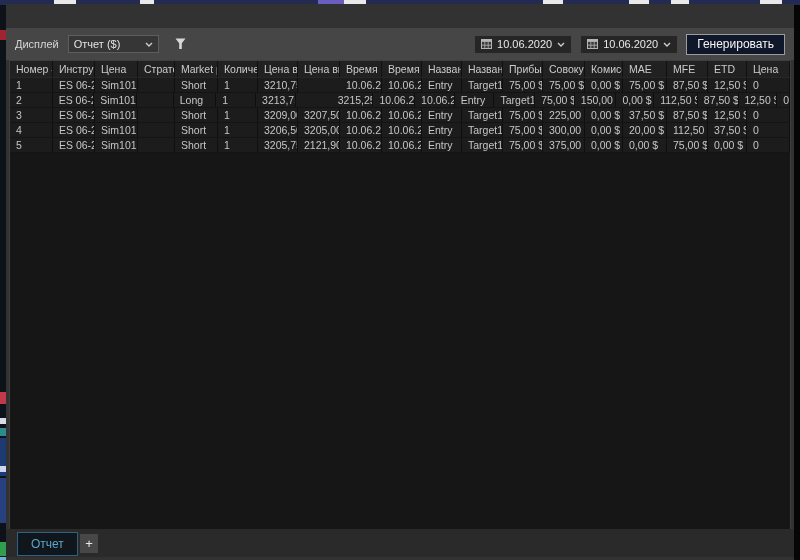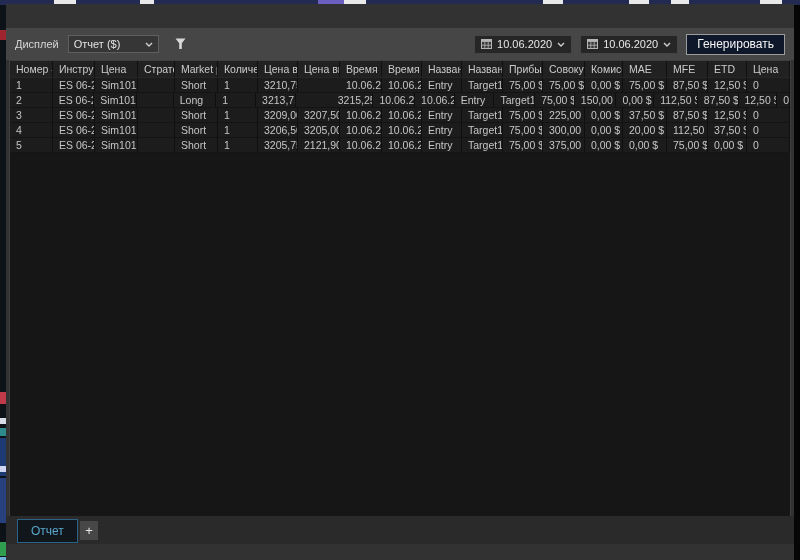--- a/index.html
+++ b/index.html
@@ -45,21 +45,21 @@
   .hcell { display:flex; align-items:center; gap:3px; padding-left:6px; border-right:1px solid #101010;
            white-space:nowrap; overflow:hidden; }
   .hcell span { color:#cbcbcb; font-size:10.5px; }
   .sort-tri { width:0; height:0; border-left:3px solid transparent; border-right:3px solid transparent;
               border-bottom:4px solid #8f8f8f; flex:0 0 auto; }
   .trow { display:flex; height:15px; background:#1c1c1c; border-bottom:1px solid #141414; }
   .tcell { line-height:14px; padding-left:6px; border-right:1px solid #0f0f0f; color:#c6c6c6;
            font-size:10.5px; white-space:nowrap; overflow:hidden; }
   .fill { flex:1 1 auto; }
 
-  .footer { position:absolute; left:0; bottom:16px; width:100%; height:28px; background:#2a2a2a; }
+  .footer { position:absolute; left:0; bottom:3px; width:100%; height:28px; background:#2a2a2a; }
   .tab-report { position:absolute; left:11px; top:3px; height:24px; padding:0 13px;
                 background:#10161b; border:1px solid #2c6384; display:flex; align-items:center; }
   .tab-report span { color:#58a6cb; font-size:12px; }
   .tab-add { position:absolute; left:74px; top:5px; width:18px; height:19px; background:#474747;
              display:flex; align-items:center; justify-content:center; }
   .tab-add span { color:#e8e8e8; font-size:13px; line-height:1; }
 </style>
 </head>
 <body>
 

